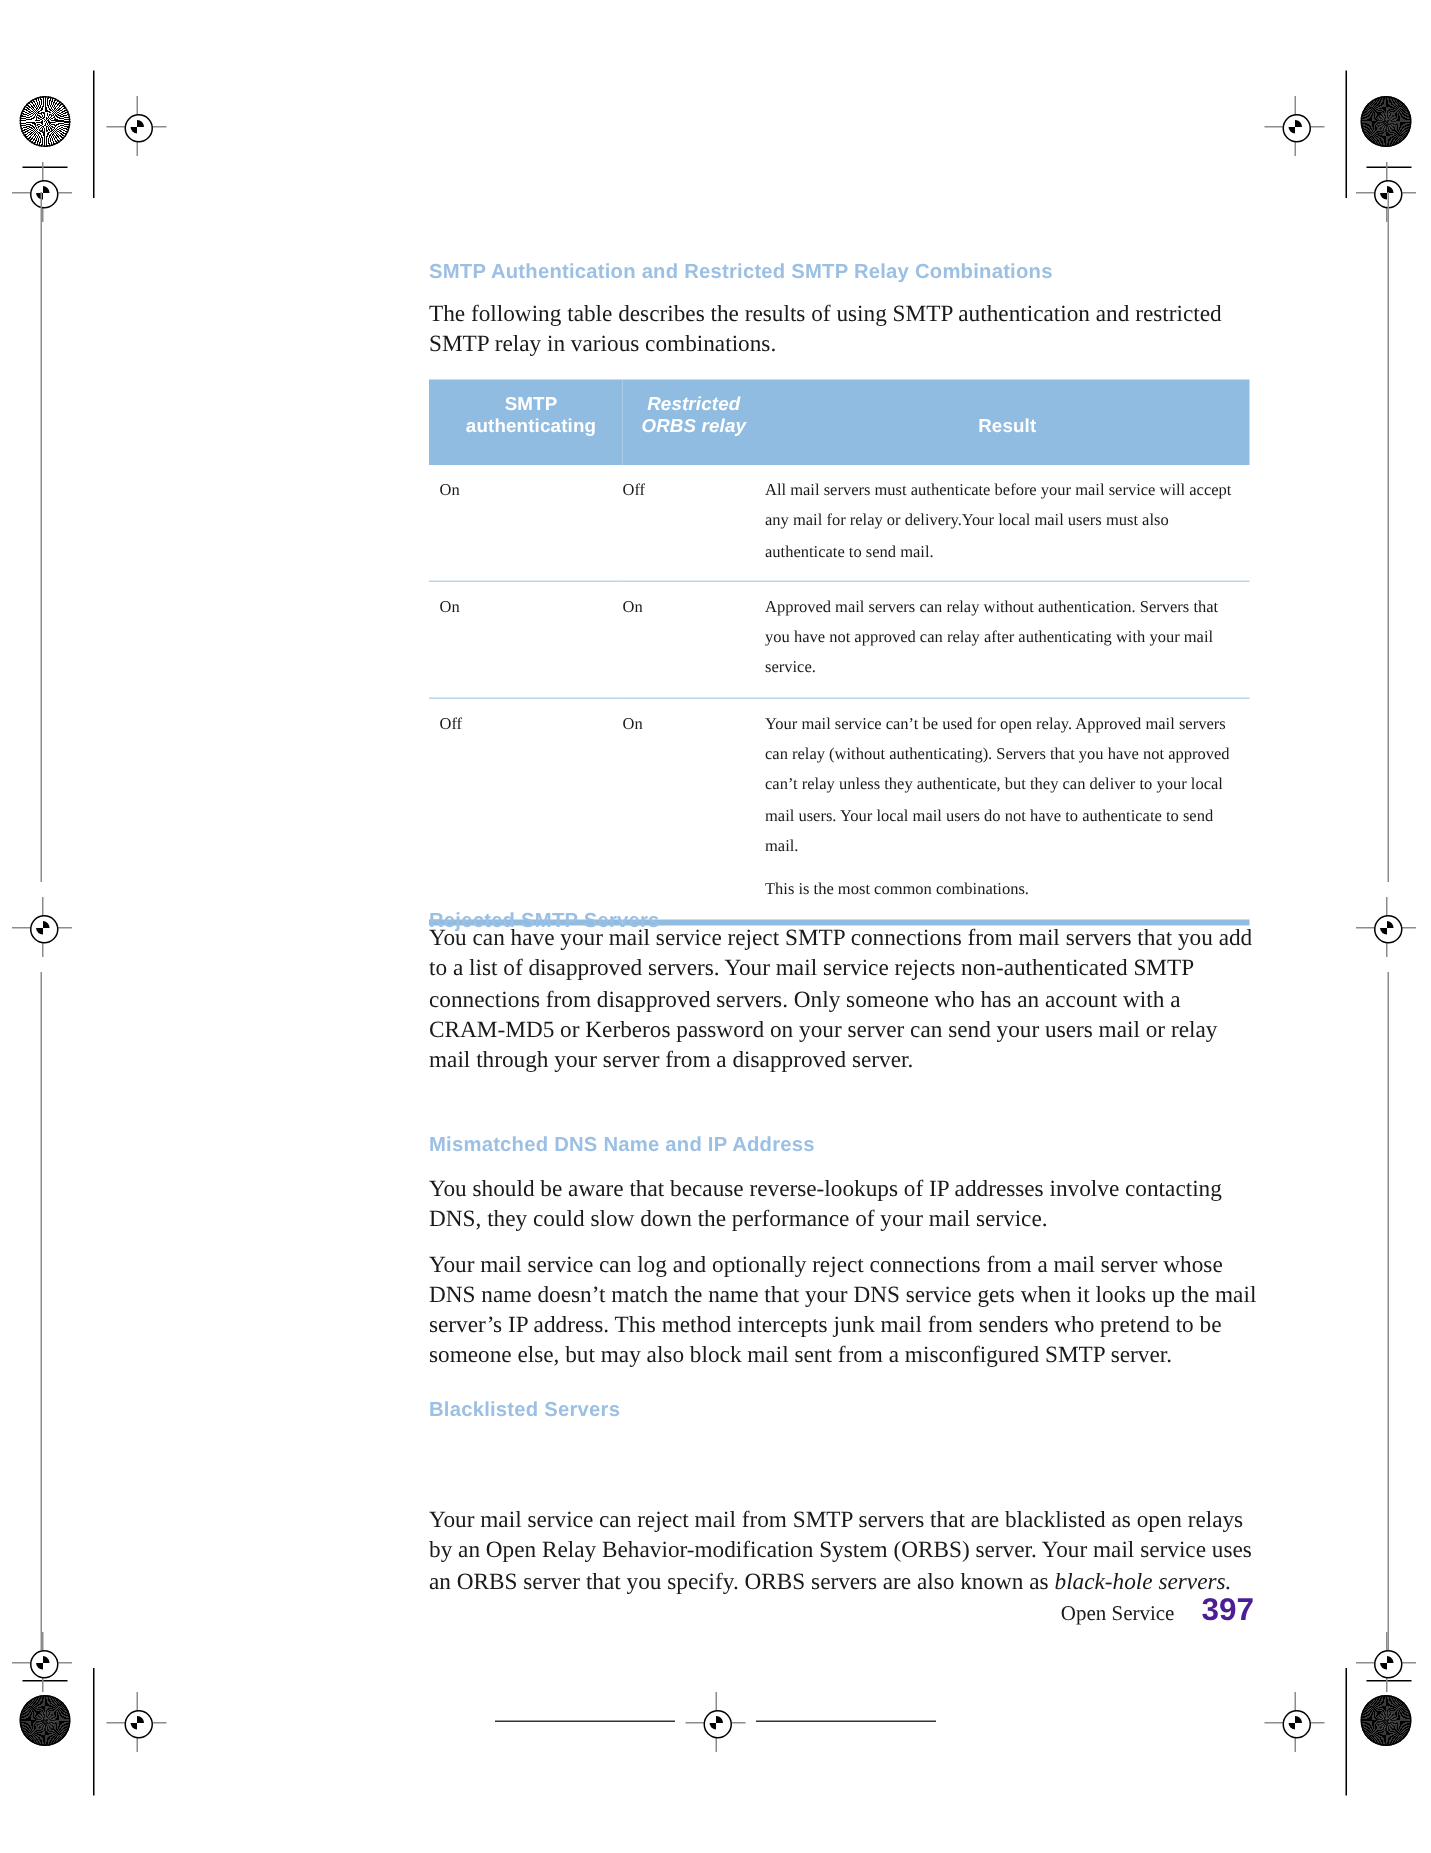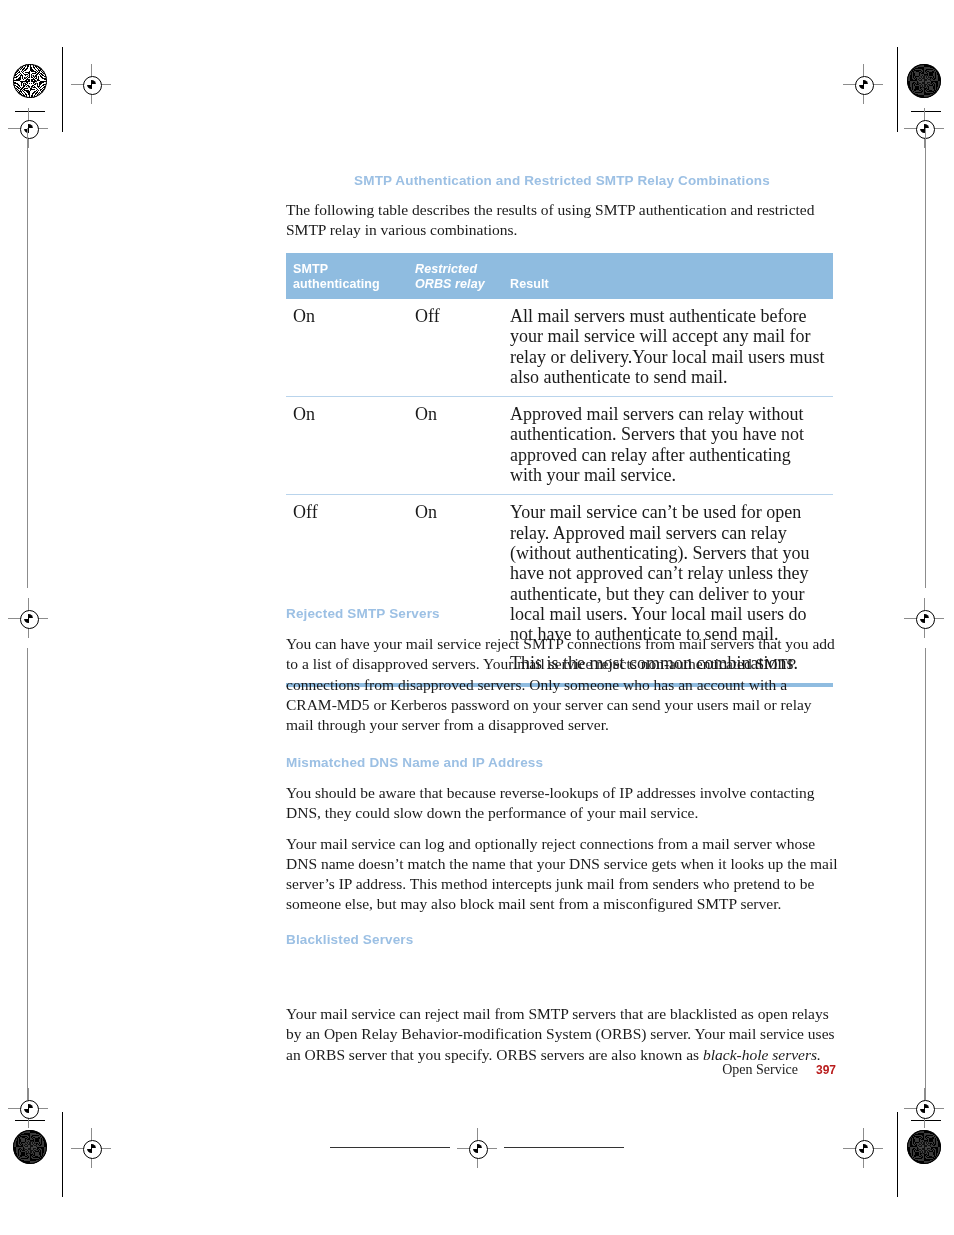--- a/index.html
+++ b/index.html
@@ -122,32 +122,32 @@
     width: 547px;
     border-collapse: collapse;
     border-bottom: 4px solid #8fbce0;
   }
   .combo-table thead th {
     background: #8fbce0;
     color: #ffffff;
     font-family: "Liberation Sans", sans-serif;
     font-size: 12.5px;
     font-weight: bold;
-    text-align: left;
+    text-align: center;
     vertical-align: top;
-    padding: 9px 0 7px 0;
+    padding: 9px 0 18px 0;
     letter-spacing: 0.1px;
     line-height: 15px;
   }
   .combo-table thead th.c1 { width: 122px; padding-left: 7px; }
   .combo-table thead th.c2 { width: 95px; font-style: italic; }
   .combo-table thead th.c3 { width: 323px; }
 
   .combo-table tbody td {
-    font-size: 18px;
+    font-size: 11px;
     line-height: 20.3px;
     vertical-align: top;
     padding: 7px 0 9px 0;
     border-top: 1px solid #b9d4ec;
     font-family: Liberation Serif, serif;
   }
   .combo-table tbody tr:first-child td { border-top: none; }
   .combo-table tbody td.c1 { padding-left: 7px; }
   .combo-table tbody td.c3 { padding-right: 6px; }
   .combo-table tbody td p { margin: 0; }
@@ -161,23 +161,23 @@
     display: flex;
     align-items: baseline;
     gap: 18px;
   }
   .footer-label {
     font-size: 14px;
     color: #1a1a1a;
   }
   .footer-page-number {
     font-family: "Liberation Sans", sans-serif;
-    font-size: 12px;
+    font-size: 21px;
     font-weight: bold;
-    color: #b91c1c;
+    color: #4c1d95;
     text-align: right;
   }
 
   em.term { font-style: italic; }
 </style>
 </head>
 <body>
 
 <div class="reg-layer">
 
@@ -267,21 +267,21 @@
       <div class="hline"></div>
       <div class="ring"></div>
       <div class="dot"></div>
   </div>
   <div class="edge-guide" style="left:330px; top:1147px; width:120px; height:1px; background:#333;"></div>
   <div class="edge-guide" style="left:504px; top:1147px; width:120px; height:1px; background:#333;"></div>
 </div>
 
 <div class="page">
 
-  <div class="heading-block" style="top:173px;text-align:center;">
+  <div class="heading-block" style="top:173px;">
     <h2 class="section-heading">SMTP Authentication and Restricted SMTP Relay Combinations</h2>
   </div>
   <div class="heading-block" style="top:200px;">
     <p class="body-text">The following table describes the results of using SMTP authentication and restricted SMTP relay in various combinations.</p>
   </div>
 
   <table class="combo-table">
     <thead>
       <tr>
         <th class="c1">
@@ -320,21 +320,21 @@
           <p>Your mail service can’t be used for open relay. Approved mail servers can relay (without authenticating). Servers that you have not approved can’t relay unless they authenticate, but they can deliver to your local mail users. Your local mail users do not have to authenticate to send mail.</p>
           <p>This is the most common combinations.</p>
         </td>
       </tr>
     </tbody>
   </table>
 
   <div class="heading-block" style="top:606px;">
     <h2 class="section-heading">Rejected SMTP Servers</h2>
   </div>
-  <div class="heading-block" style="top:634px;">
+  <div class="heading-block" style="top:616px;">
     <p class="body-text">You can have your mail service reject SMTP connections from mail servers that you add to a list of disapproved servers. Your mail service rejects non-authenticated SMTP connections from disapproved servers. Only someone who has an account with a CRAM-MD5 or Kerberos password on your server can send your users mail or relay mail through your server from a disapproved server.</p>
   </div>
 
   <div class="heading-block" style="top:755px;">
     <h2 class="section-heading">Mismatched DNS Name and IP Address</h2>
   </div>
   <div class="heading-block" style="top:783px;">
     <p class="body-text">You should be aware that because reverse-lookups of IP addresses involve contacting DNS, they could slow down the performance of your mail service.</p>
     <p class="body-text">Your mail service can log and optionally reject connections from a mail server whose DNS name doesn’t match the name that your DNS service gets when it looks up the mail server’s IP address. This method intercepts junk mail from senders who pretend to be someone else, but may also block mail sent from a misconfigured SMTP server.</p>
   </div>

